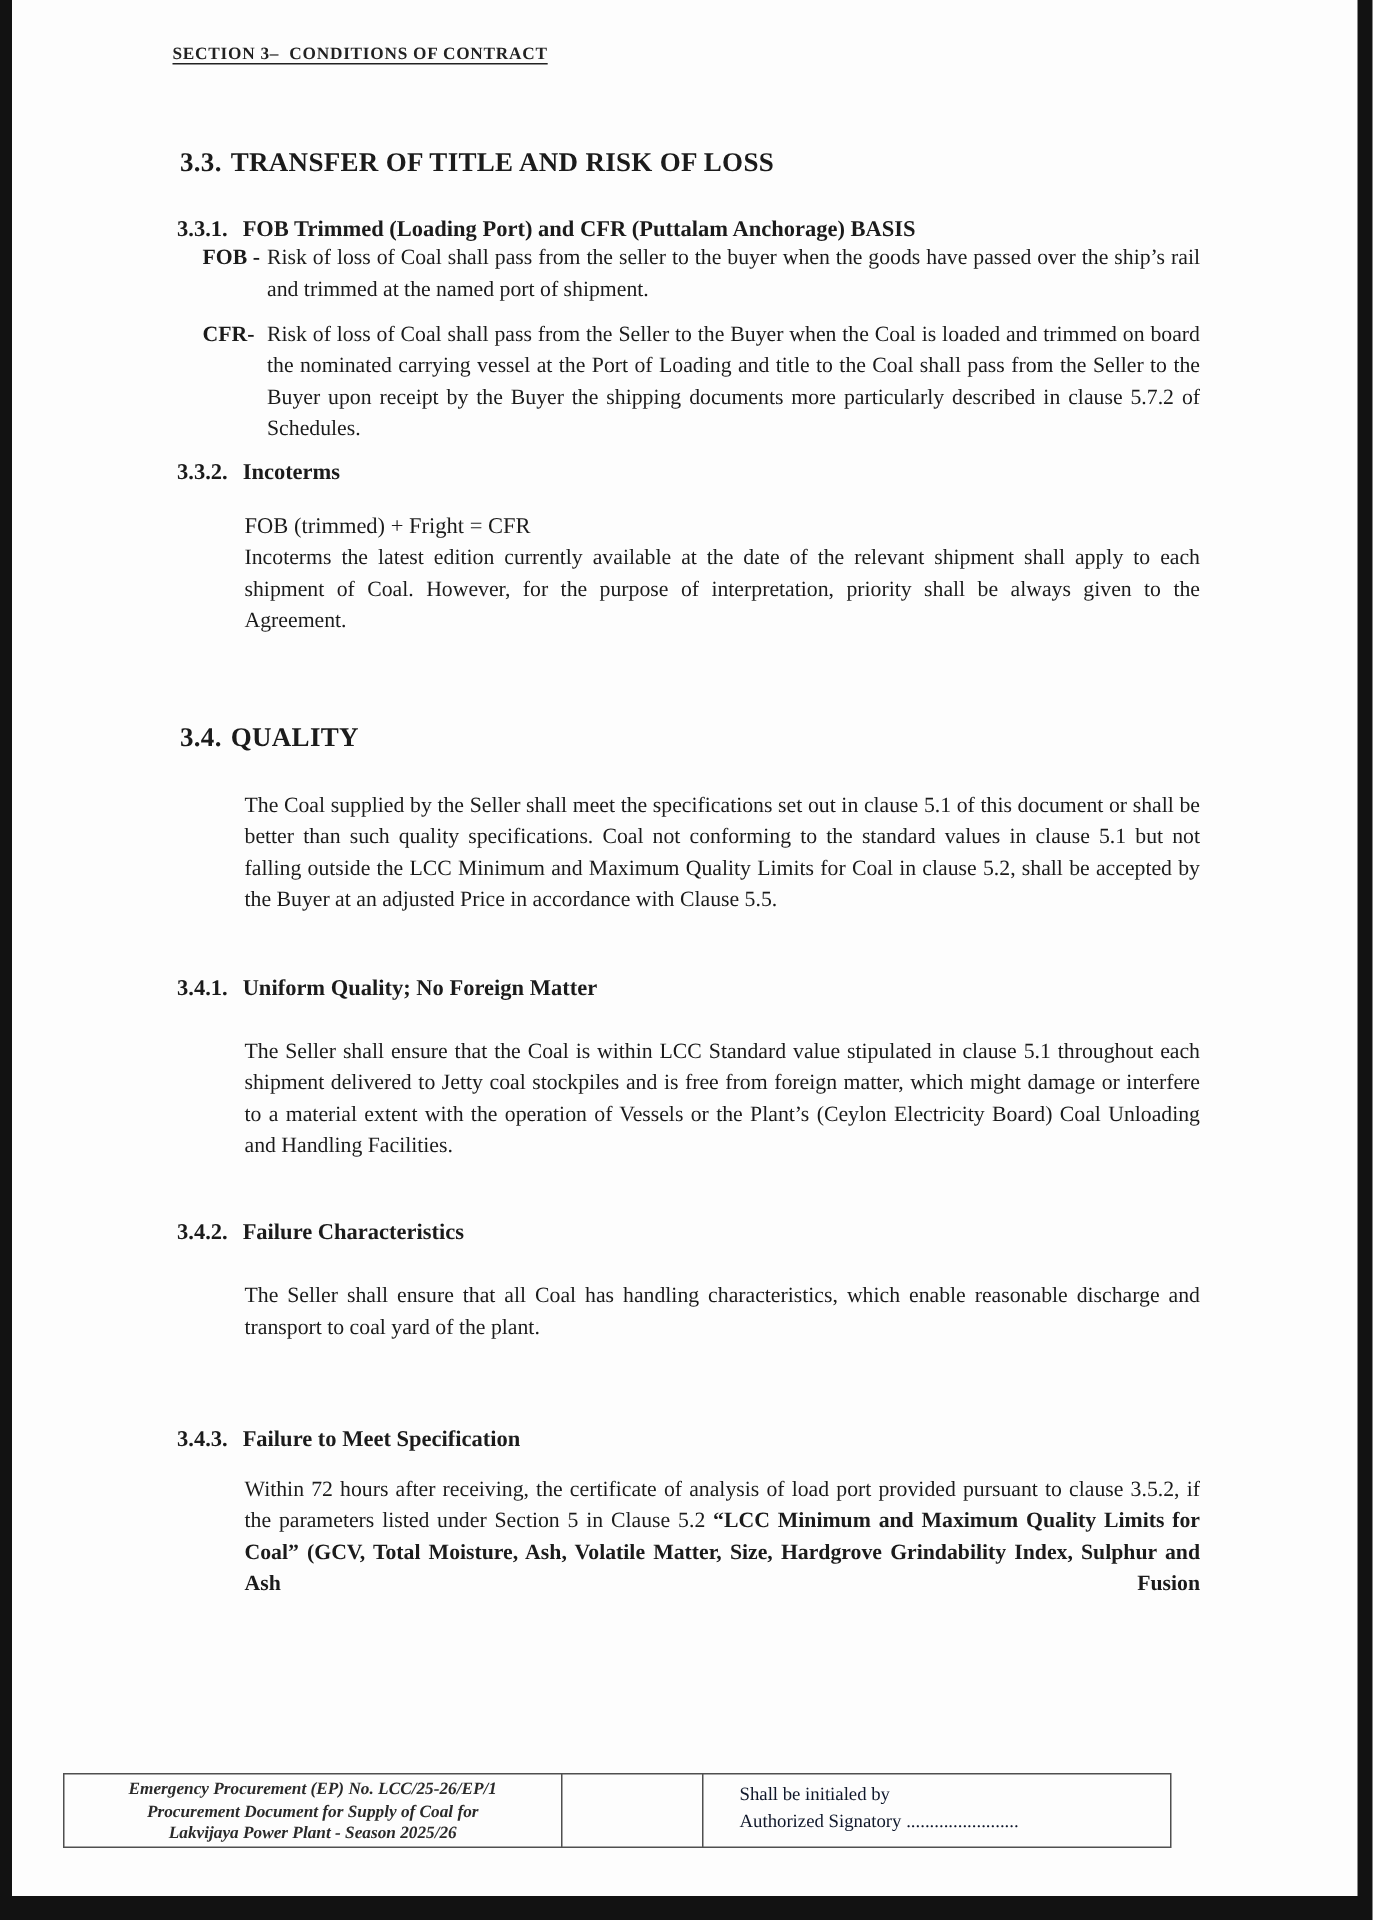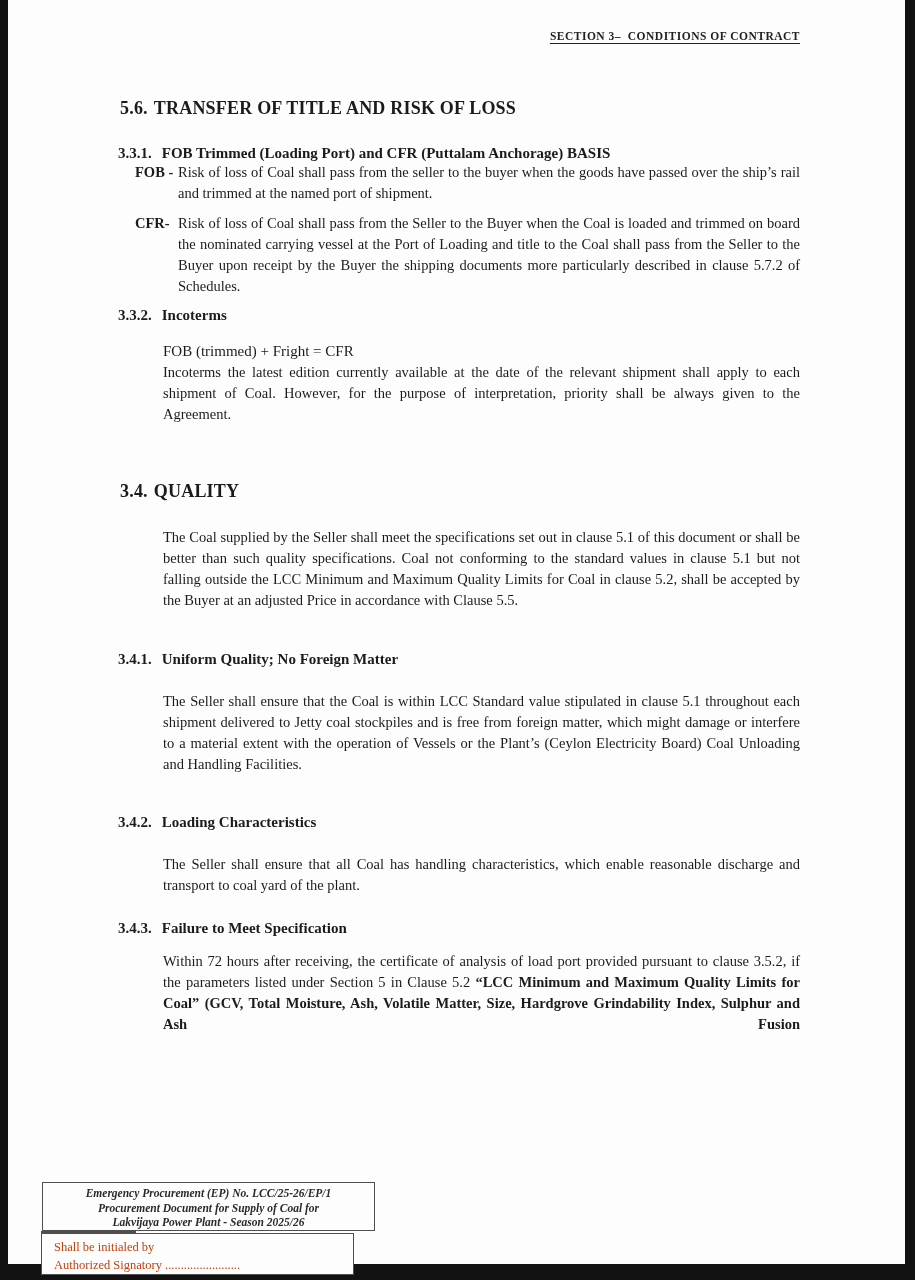--- a/index.html
+++ b/index.html
@@ -21,21 +21,20 @@
     padding: 30px 105px 0 107px;
   }
   .doc-header {
     font-size: 11.5px;
     letter-spacing: 0.5px;
     text-decoration: underline;
     text-underline-offset: 3px;
     white-space: pre-wrap;
     font-weight: 600;
     color: #222;
-    text-align: right;
   }
   .h1 {
     font-size: 18px;
     font-weight: bold;
     margin: 56px 0 0 5px;
     letter-spacing: 0.2px;
   }
   .h1 .num { margin-right: 6px; }
   .h2 {
     font-size: 15px;
@@ -78,29 +77,28 @@
   .sub-a .a-num { margin-right: 9px; font-weight: normal; }
   .last-justify { text-align-last: justify; }
   
   .mt-fob   { }
   .mt-cfr   { margin-top: 9px; }
   .mt-332   { margin-top: 10px; }
   .mt-34    { }
   .mt-intro { margin-top: 25px; }
   .mt-341   { margin-top: 40px; }
   .mt-342   { margin-top: 39px; }
-  .mt-343   { margin-top: 24px; font-family: Liberation Serif, serif; }
+  .mt-343   { margin-top: 56px; font-family: Liberation Serif, serif; }
   .mt-apara { margin-top: 14px; }
 
   .footer-table {
     position: absolute;
     left: 34px; top: 1182px;
     display: flex;
     height: 50px;
-    flex-direction: column;
   }
   .fcell {
     border: 1px solid #4f4f4f;
     box-sizing: border-box;
     background: #fdfdfd;
   }
   .fcell + .fcell { margin-left: -1px; }
   .fc1 {
     width: 333px;
     text-align: center;
@@ -109,42 +107,42 @@
     font-size: 11.5px;
     line-height: 14.6px;
     padding-top: 3px;
     color: #2a2a2a;
   }
   .fc2 { width: 95px; }
   .fc3 {
     width: 313px;
     font-size: 12.5px;
     line-height: 18px;
-    padding: 4px 0 0 12px;
-    color: #c2410c;
+    padding: 4px 0 0 24px;
+    color: #0f172a;
   }
   .fc4 {
     width: 107px;
     display: flex;
     align-items: center;
     justify-content: center;
     font-size: 11px;
     color: #2a2a2a;
   }
 </style>
 </head>
 <body>
 
 <div class="page">
   <div class="content">
 
     <div class="doc-header">SECTION 3–  CONDITIONS OF CONTRACT</div>
 
     <div class="h1">
-      <span class="num">5.6.</span><span>TRANSFER OF TITLE AND RISK OF LOSS</span>
+      <span class="num">3.3.</span><span>TRANSFER OF TITLE AND RISK OF LOSS</span>
     </div>
 
     <div class="h2">
       <span class="num">3.3.1.</span><span>FOB Trimmed (Loading Port) and CFR (Puttalam Anchorage) BASIS</span>
     </div>
 
     <div class="hang mt-fob">
       <span class="hang-label">FOB -</span>
       <span class="hang-text">Risk of loss of Coal shall pass from the seller to the buyer when the goods have passed over the ship’s rail and trimmed at the named port of shipment.</span>
     </div>
@@ -167,21 +165,21 @@
 
     <p class="body-para mt-intro">The Coal supplied by the Seller shall meet the specifications set out in clause 5.1 of this document or shall be better than such quality specifications.  Coal not conforming to the standard values in clause 5.1 but not falling outside the LCC Minimum and Maximum Quality Limits for Coal in clause 5.2, shall be accepted by the Buyer at an adjusted Price in accordance with Clause 5.5.</p>
 
     <div class="h2 mt-341">
       <span class="num">3.4.1.</span><span>Uniform Quality; No Foreign Matter</span>
     </div>
 
     <p class="body-para">The Seller shall ensure that the Coal is within LCC Standard value stipulated in clause 5.1 throughout each shipment delivered to Jetty coal stockpiles and is free from foreign matter, which might damage or interfere to a material extent with the operation of Vessels or the Plant’s (Ceylon Electricity Board) Coal Unloading and Handling Facilities.</p>
 
     <div class="h2 mt-342">
-      <span class="num">3.4.2.</span><span>Loading Characteristics</span>
+      <span class="num">3.4.2.</span><span>Failure Characteristics</span>
     </div>
 
     <p class="body-para">The Seller shall ensure that all Coal has handling characteristics, which enable reasonable discharge and transport to coal yard of the plant.</p>
 
     <div class="h2 mt-343">
       <span class="num">3.4.3.</span><span>Failure to Meet Specification</span>
     </div>
 
 
     <p class="body-para mt-apara last-justify"><span>Within 72 hours after receiving, the certificate of analysis of load port provided pursuant to clause 3.5.2, if the parameters listed under Section 5 in Clause 5.2 </span><strong>“LCC Minimum and Maximum Quality Limits for Coal” (GCV, Total Moisture, Ash, Volatile Matter, Size, Hardgrove Grindability Index, Sulphur and Ash Fusion</strong></p>

